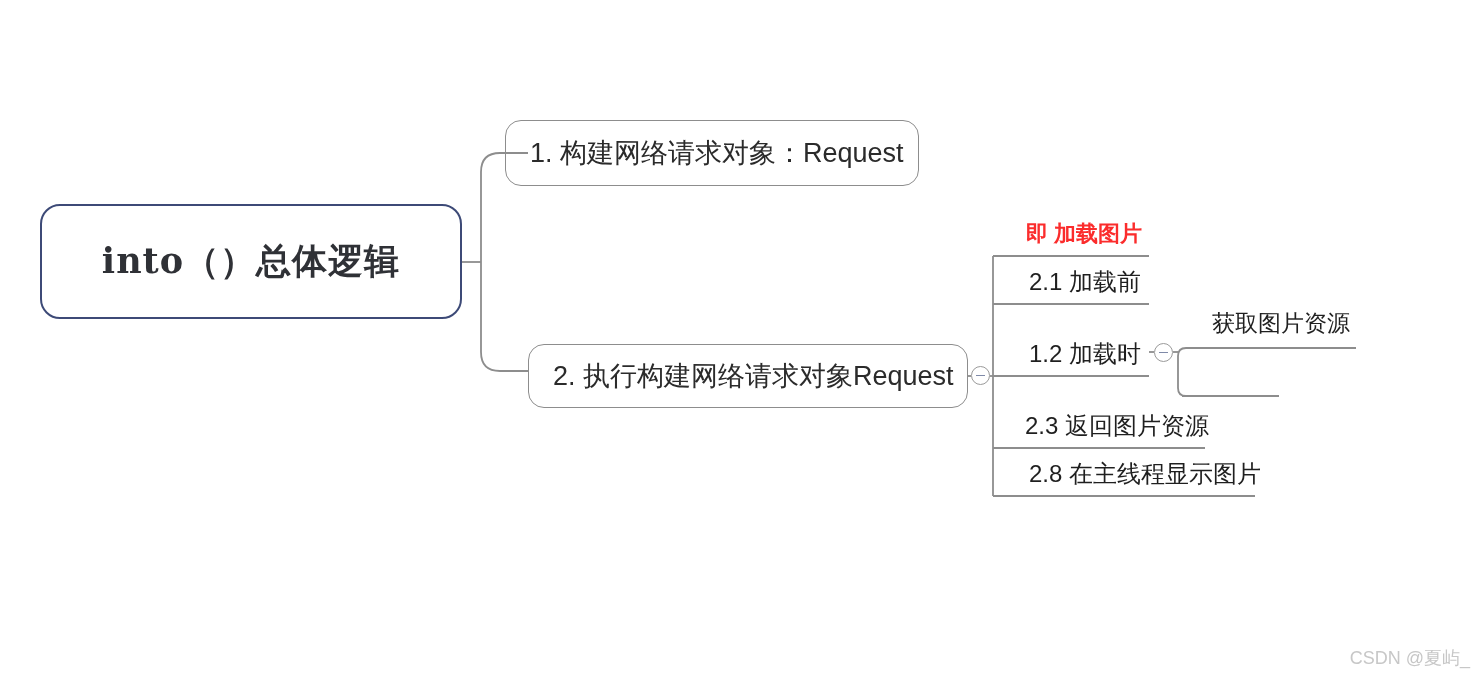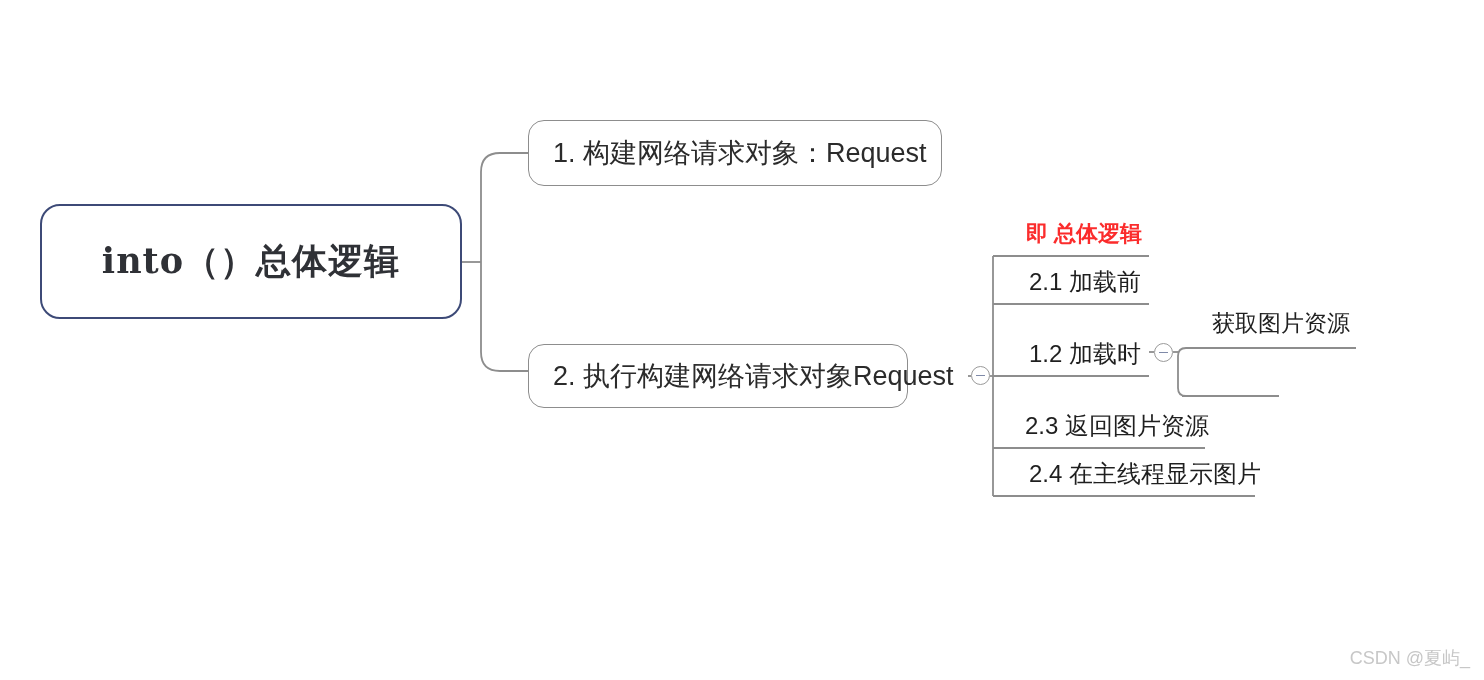--- a/index.html
+++ b/index.html
@@ -64,29 +64,29 @@
   .node-l1 {
     border: 1.6px solid #8d8d8d;
     border-radius: 16px;
     padding-left: 24px;
   }
   .node-l1 .label {
     font-size: 27px;
     color: #2b2b2b;
   }
   #node-1 {
-    left: 528px;
+    left: 505px;
     top: 120px;
     width: 414px;
     height: 66px;
   }
   #node-2 {
     left: 528px;
     top: 344px;
-    width: 380px;
+    width: 440px;
     height: 64px;
   }
 
   
   .node-l2 {
     padding-left: 36px;
     align-items: flex-end;
     padding-bottom: 4px;
   }
   .node-l2 .label {
@@ -197,36 +197,36 @@
   </div>
 
   <div class="node node-l1" id="node-1">
     <span class="label">1. 构建网络请求对象：Request</span>
   </div>
 
   <div class="node node-l1" id="node-2">
     <span class="label">2. 执行构建网络请求对象Request</span>
   </div>
 
-  <div id="annotation-load-image">即 总体逻辑</div>
+  <div id="annotation-load-image">即 加载图片</div>
 
   <div class="node node-l2" id="node-21">
     <span class="label">2.1 加载前</span>
   </div>
 
   <div class="node node-l2" id="node-22">
     <span class="label">1.2 加载时</span>
   </div>
 
   <div class="node node-l2" id="node-23">
     <span class="label">2.3 返回图片资源</span>
   </div>
 
   <div class="node node-l2" id="node-24">
-    <span class="label">2.4 在主线程显示图片</span>
+    <span class="label">2.8 在主线程显示图片</span>
   </div>
 
   <div class="node node-l3" id="node-31">
     <span class="label">获取图片资源</span>
   </div>
 
 
   <div class="toggle" id="toggle-node2"></div>
   <div class="toggle" id="toggle-node22"></div>
 

